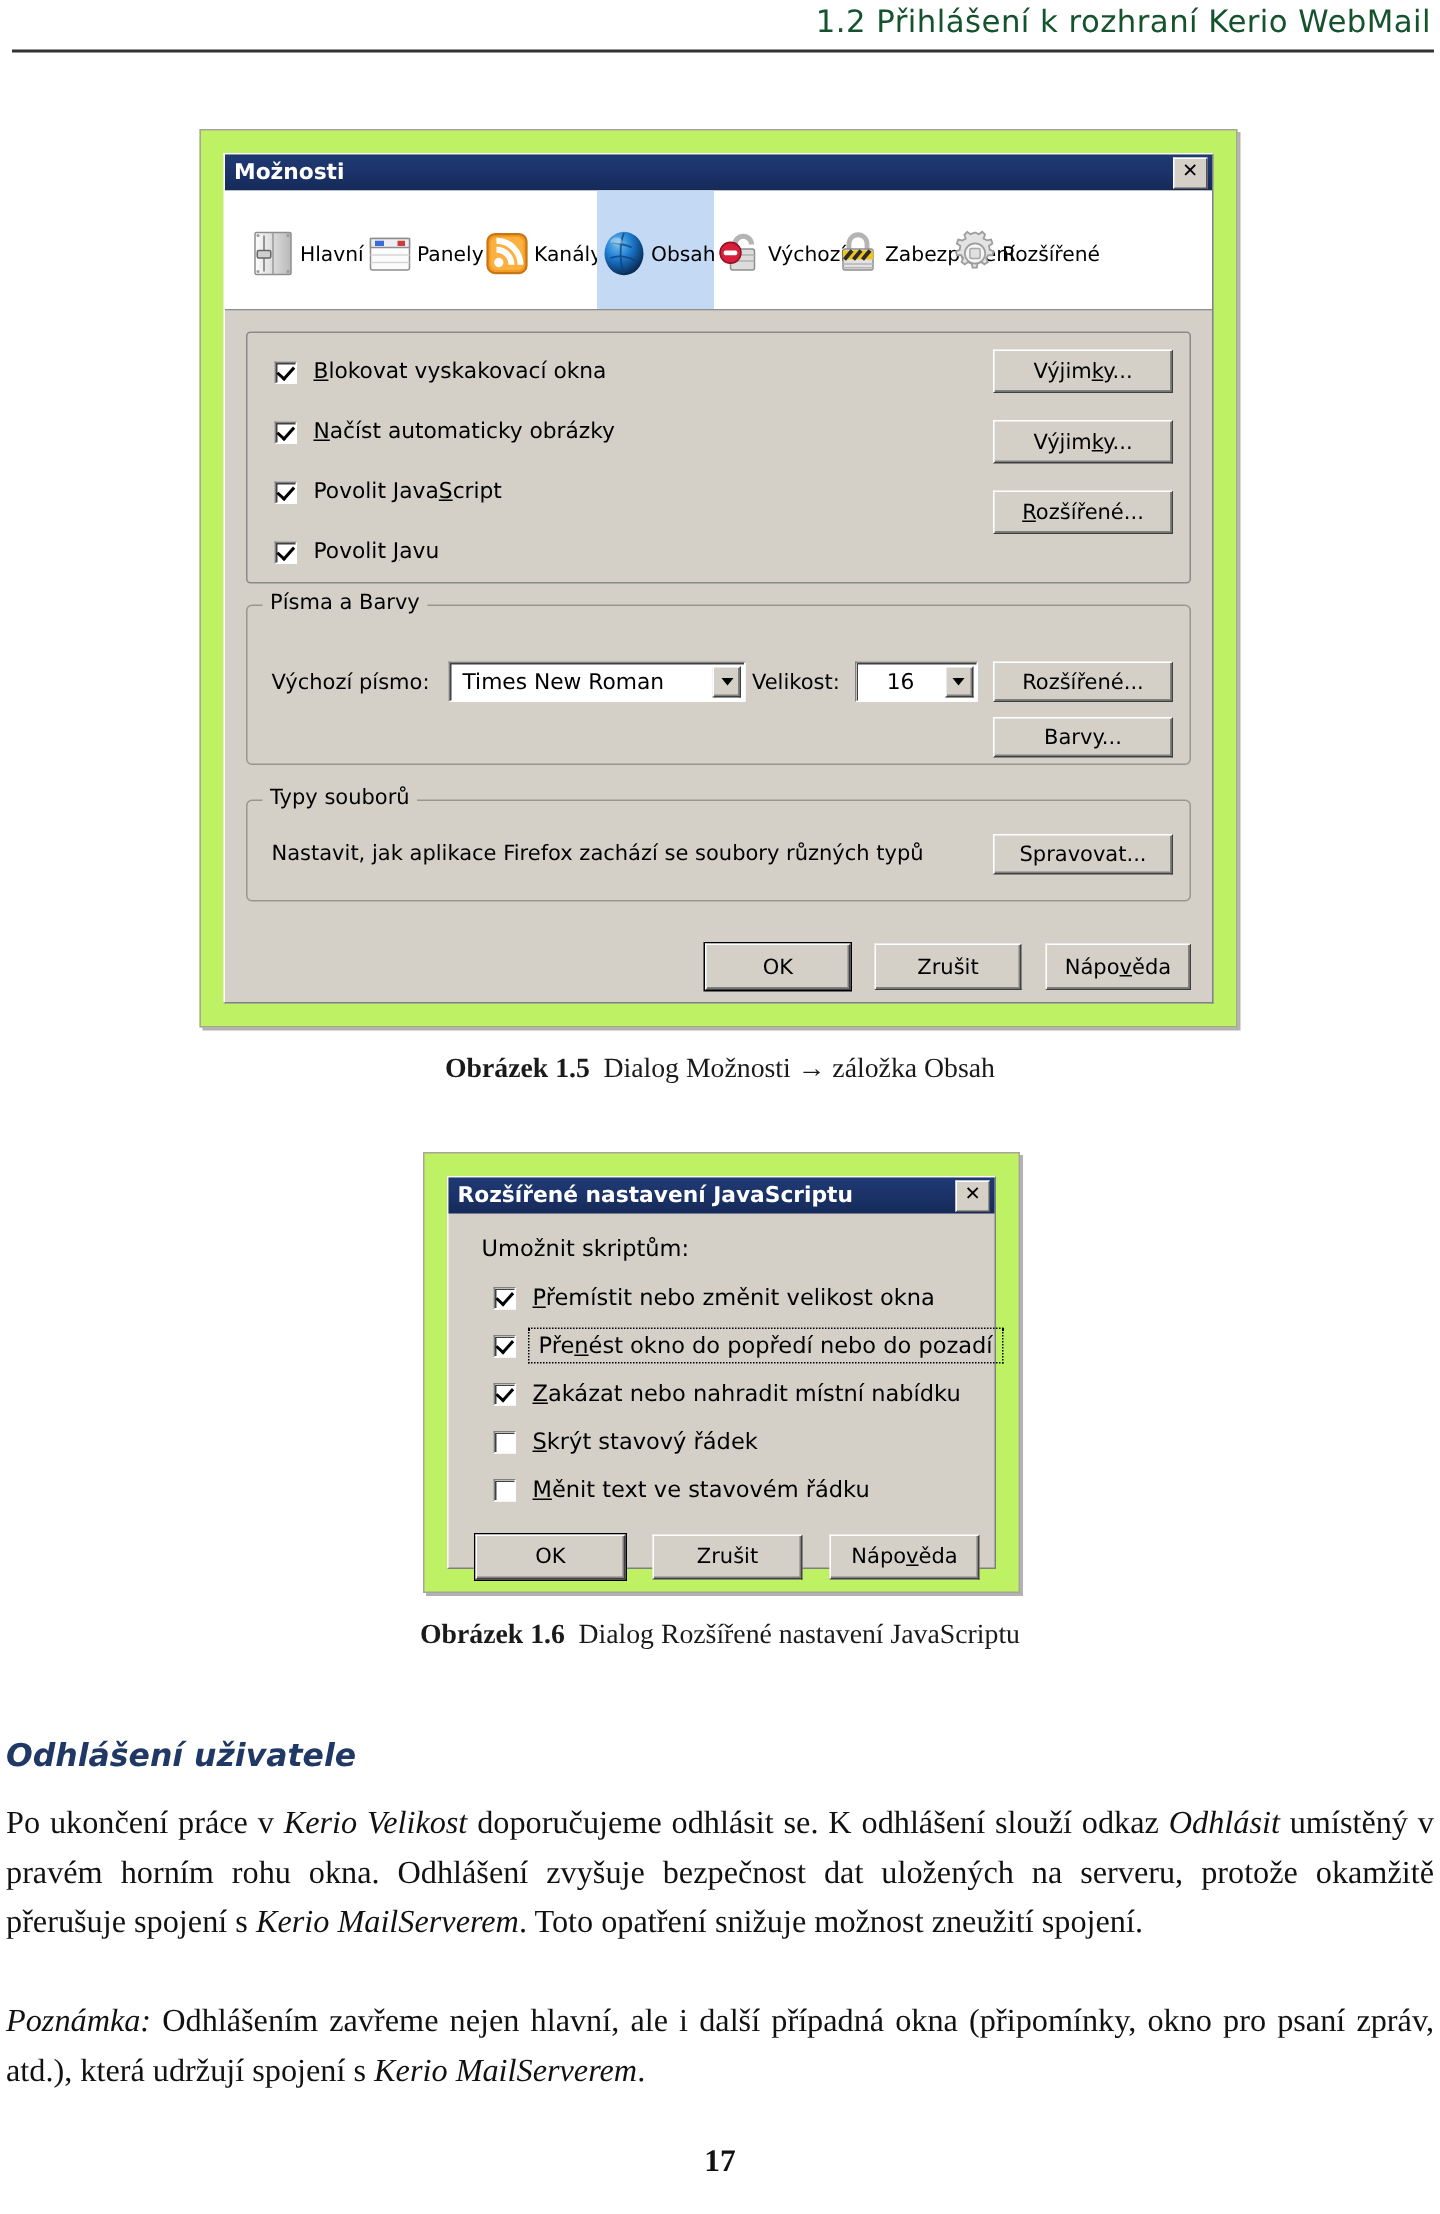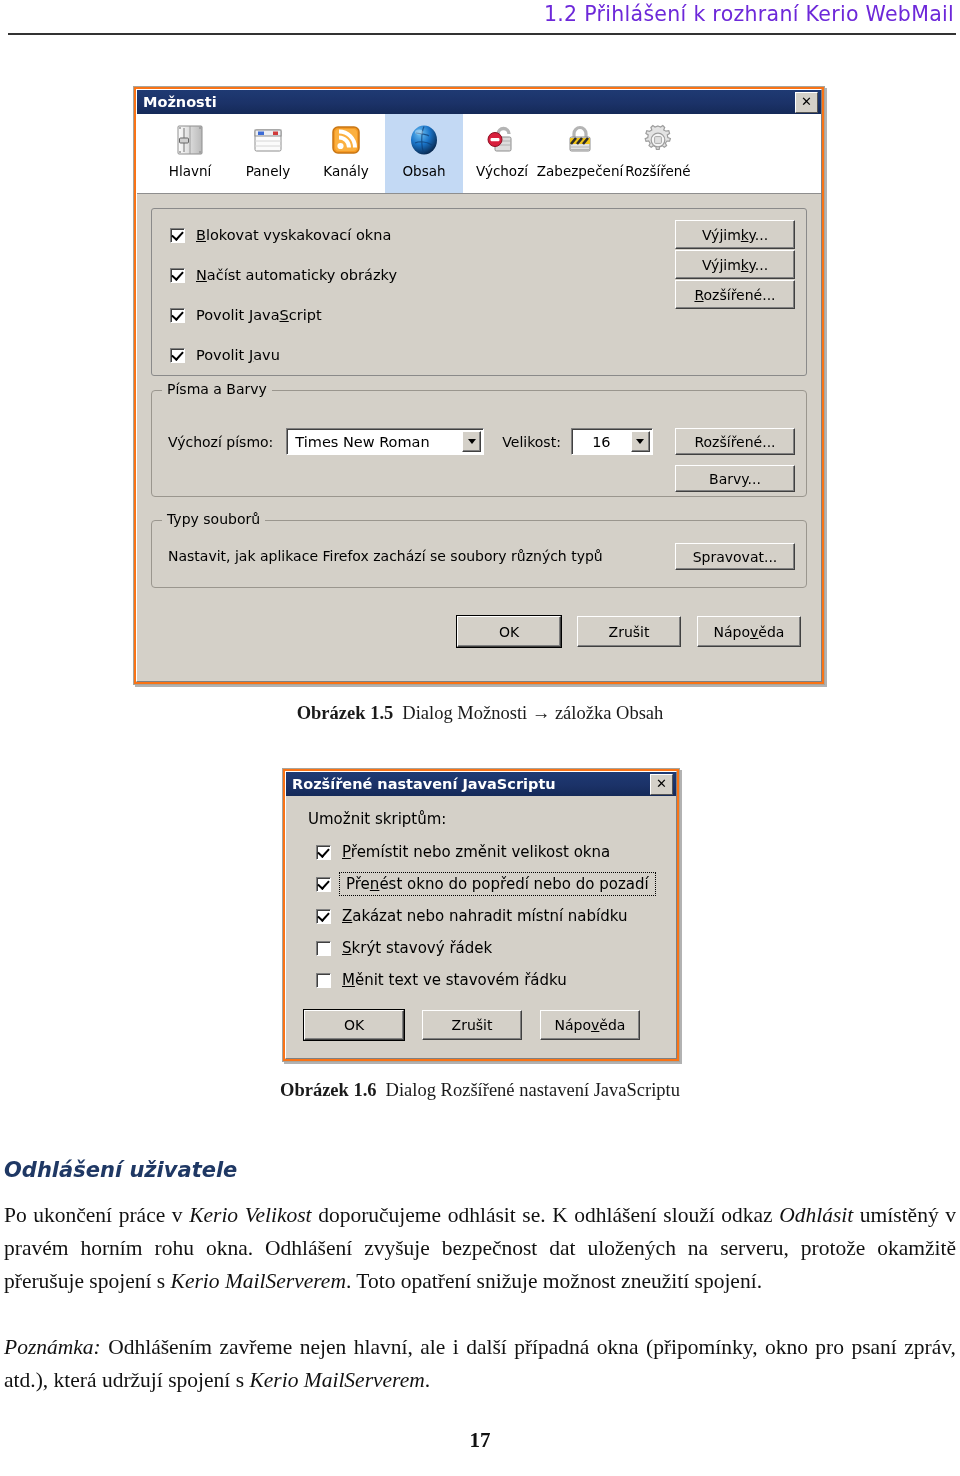--- a/index.html
+++ b/index.html
@@ -24,21 +24,21 @@
     width: 960px;
     height: 44px;
   }
   .page-header .hdr-text {
     position: absolute;
     right: 6px;
     top: 2px;
     font-family: "DejaVu Sans", sans-serif;
     font-size: 20.5px;
     letter-spacing: .3px;
-    color: #6d28d9;
+    color: #14532d;
     white-space: nowrap;
   }
   .page-header .hdr-rule {
     position: absolute;
     left: 8px;
     right: 4px;
     top: 33px;
     height: 2px;
     background: #333333;
   }
@@ -47,22 +47,22 @@
   .win-dialog {
     position: absolute;
     background: #d4d0c8;
     box-sizing: border-box;
     font-family: "DejaVu Sans", sans-serif;
     color: #000;
   }
   .dlg-outer {
     border: 1px solid #a9a49a;
     box-shadow: 2px 2px 0 rgba(0,0,0,.30);
-    background: #f97316;
-    padding: 2px;
+    background: #bef264;
+    padding: 15px;
     box-sizing: border-box;
     height: 100%;
     width: 100%;
   }
   .dlg-inner {
     border-top: 1px solid #ffffff;
     border-left: 1px solid #ffffff;
     border-right: 1px solid #808080;
     border-bottom: 1px solid #808080;
     height: 100%;
@@ -107,21 +107,21 @@
     display: flex;
     background: #ffffff;
     border-bottom: 1px solid #8e8e8e;
     height: 79px;
     align-items: stretch;
     padding-left: 14px;
   }
   .tb-item {
     width: 78px;
     display: flex;
-    flex-direction: column;
+    flex-direction: row;
     align-items: center;
     justify-content: flex-start;
     padding-top: 5px;
     box-sizing: border-box;
     cursor: pointer;
   }
   .tb-item.selected {
     background: #c3d9f4;
   }
   .tb-item .tb-ico {
@@ -481,21 +481,21 @@
               </div>
               <div class="cbrow">
                 <span class="cbox checked"></span>
                 <span class="cblabel">Povolit Java<u>S</u>cript</span>
               </div>
               <div class="cbrow">
                 <span class="cbox checked"></span>
                 <span class="cblabel">Povolit <u>J</u>avu</span>
               </div>
             </div>
-          <div id="contentSideBtns" style="position:absolute; right:11px; top:11px; display:flex; flex-direction:column; gap:1px;">
+          <div id="contentSideBtns" style="position:absolute; right:11px; top:11px; display:flex; flex-direction:column; gap:18px;">
               <div class="btn" style="width: 120px; height: 29px;">
                 <span>Výjim<u>k</u>y...</span>
               </div>
               <div class="btn" style="width: 120px; height: 29px;">
                 <span>Výjim<u>k</u>y...</span>
               </div>
               <div class="btn" style="width: 120px; height: 29px;">
                 <span><u>R</u>ozšířené...</span>
               </div>
             </div>
@@ -507,21 +507,21 @@
           <div style="position:absolute; left:16px; top:37px; display:flex; align-items:center;">
             <span class="lbl">
               <span>Výchozí písmo:</span>
             </span>
             <div class="combo" style="margin-left:13px; width:198px; height:27px;">
               <span class="cv">Times New Roman</span>
               <span class="carrow">
                   <i></i>
                 </span>
             </div>
-            <span class="lbl" style="margin-left:18px;">
+            <span class="lbl" style="margin-left:4px;">
               <span>Velikost:</span>
             </span>
             <div class="combo center" style="margin-left:10px; width:82px; height:27px;">
               <span class="cv">16</span>
               <span class="carrow">
                   <i></i>
                 </span>
             </div>
           </div>
 

